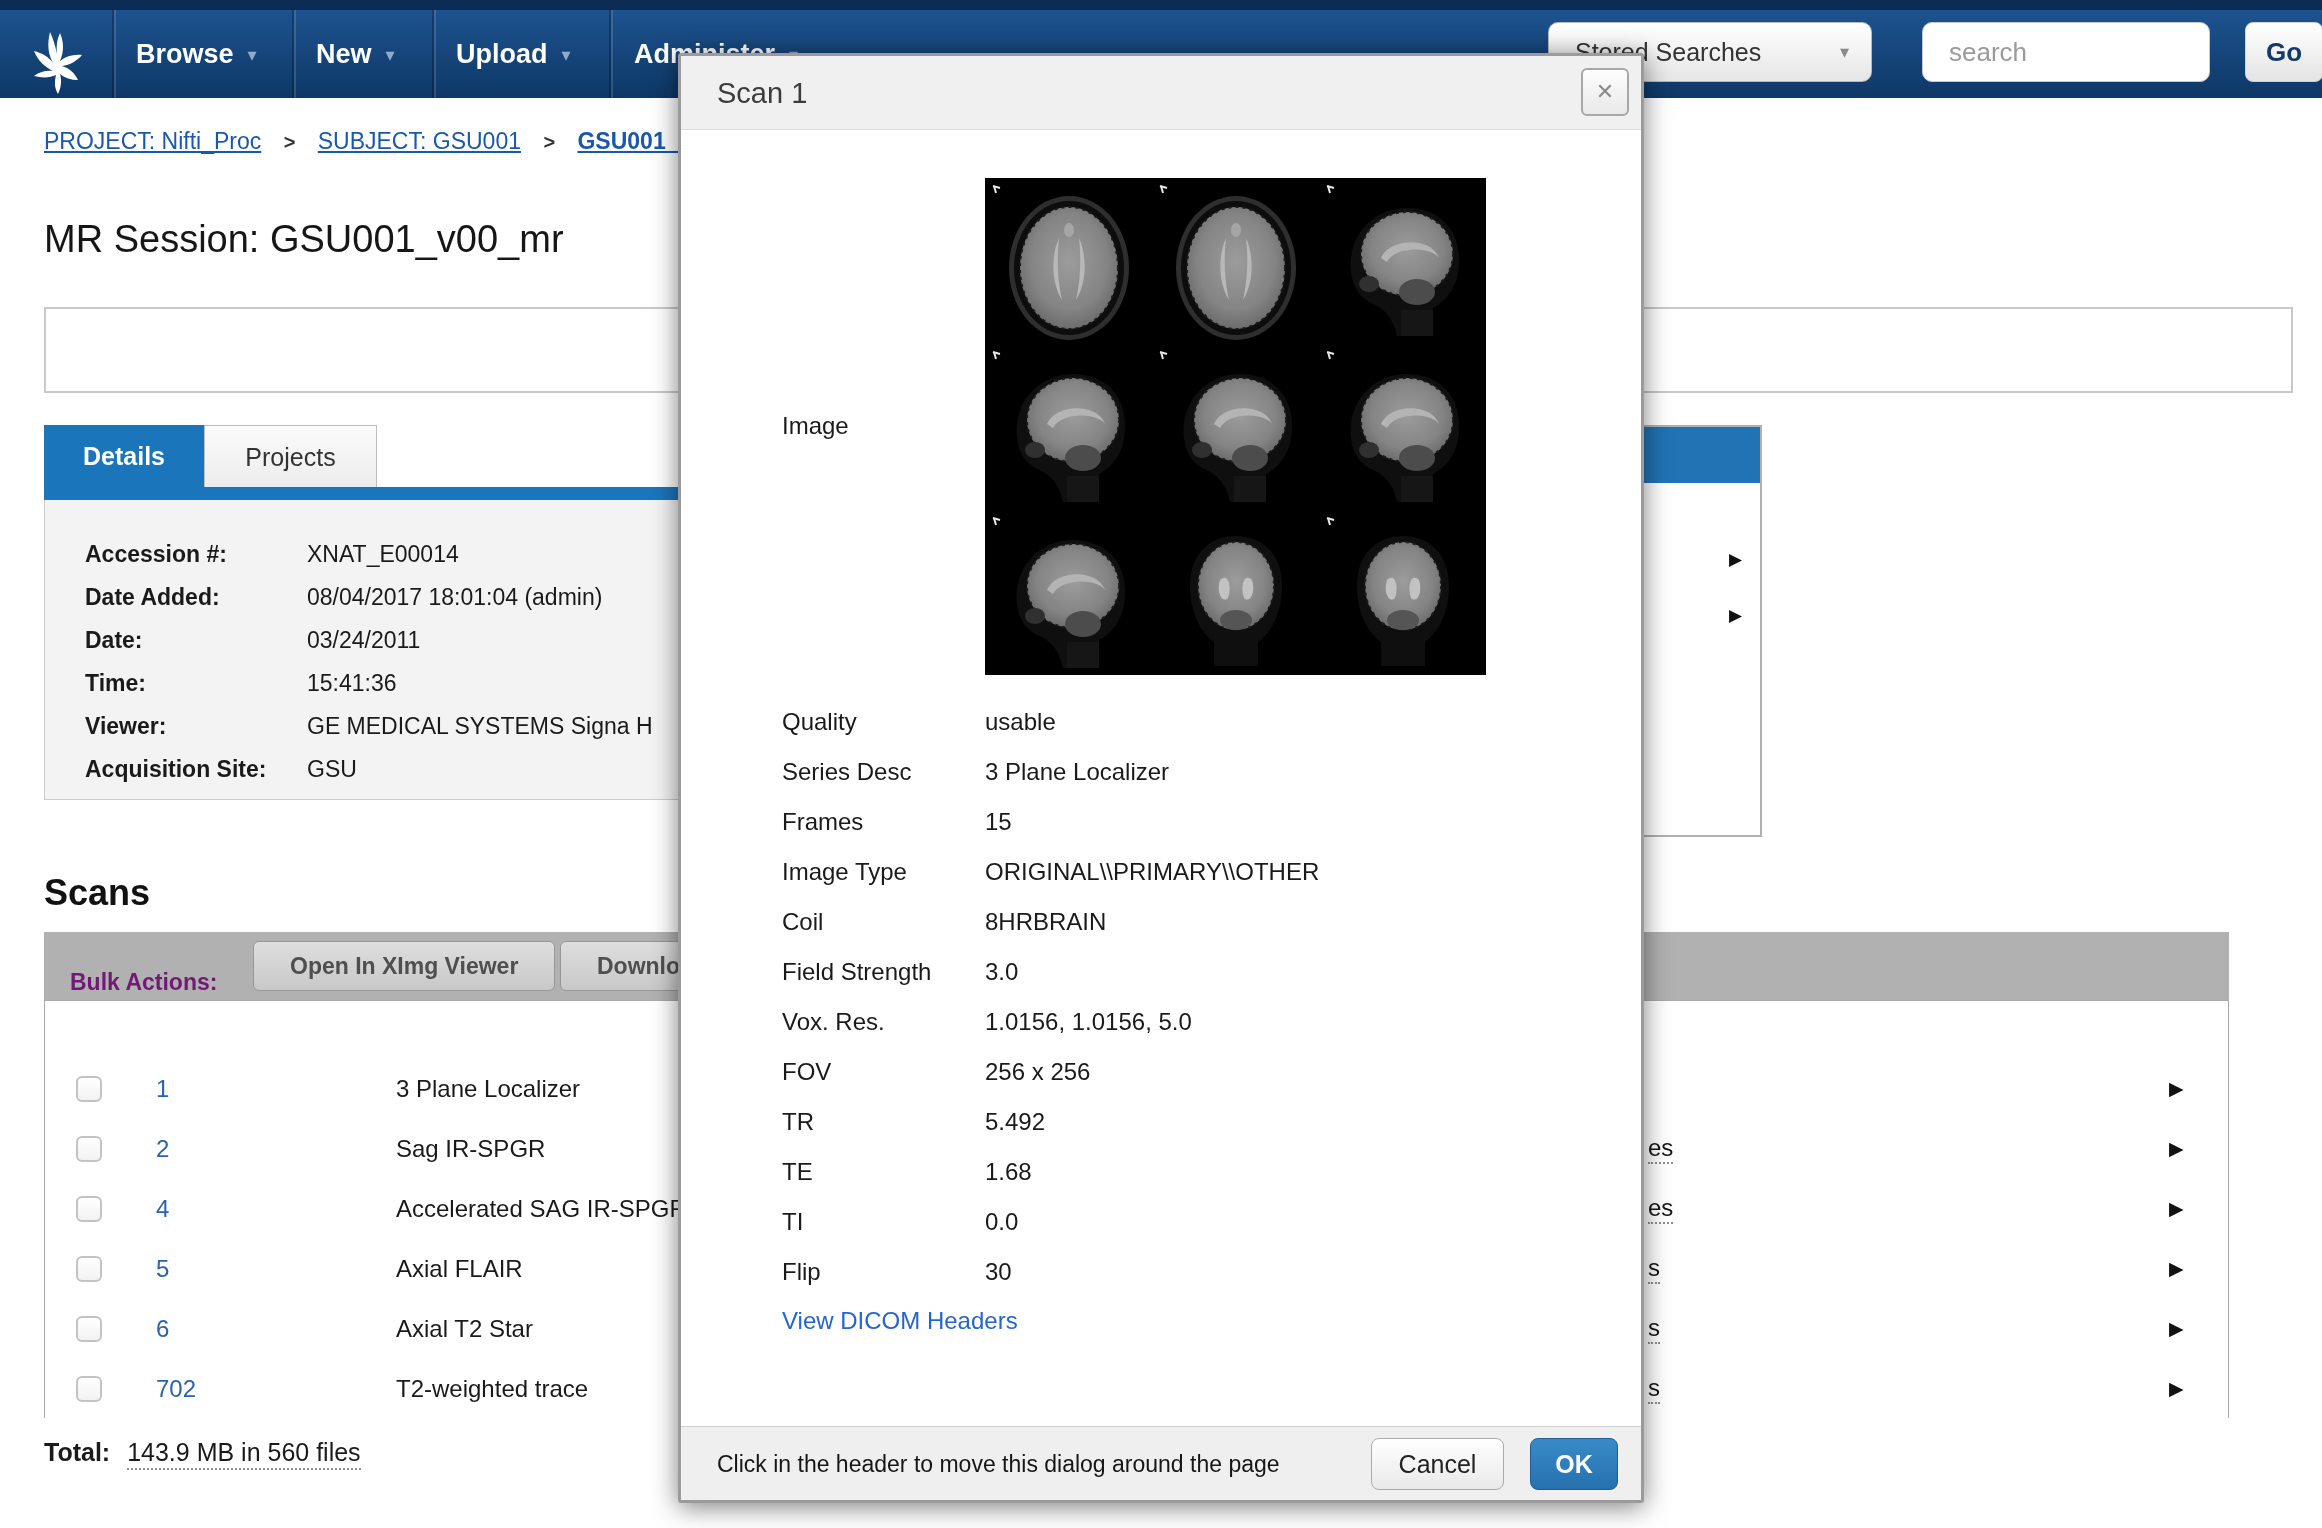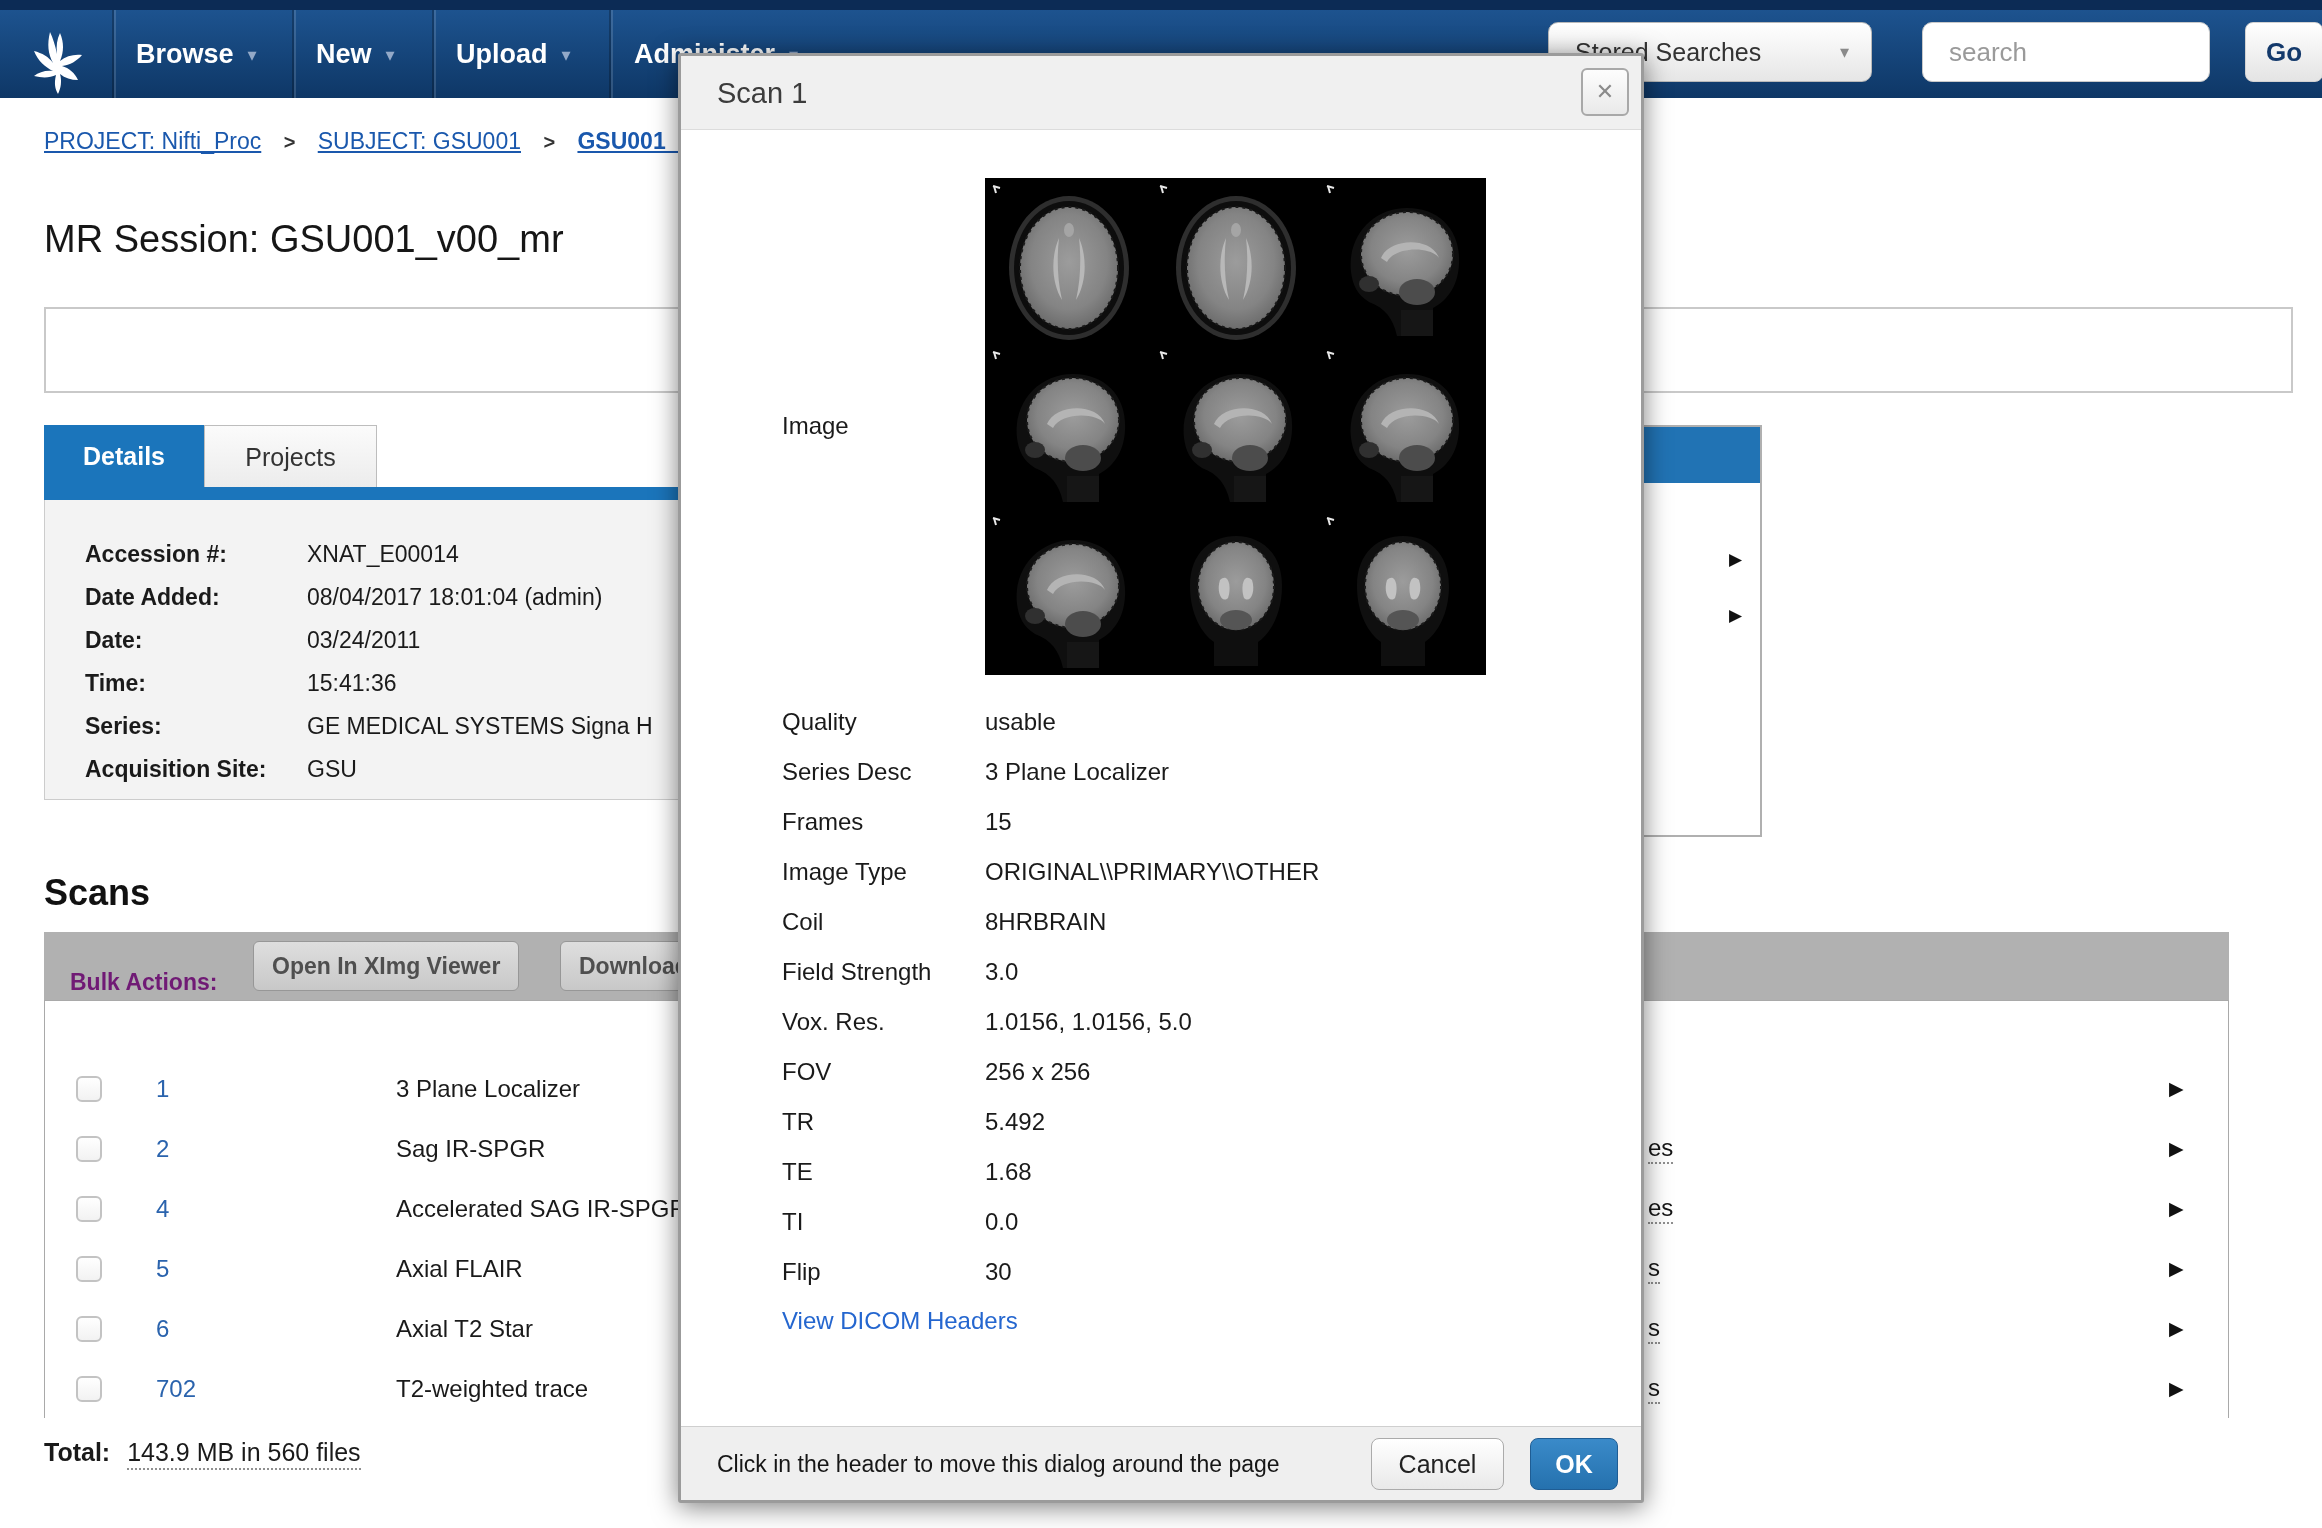--- a/index.html
+++ b/index.html
@@ -60,21 +60,21 @@
   .actions-box { position:absolute; left:1560px; top:425px; width:202px; height:412px;
                  background:#fff; border:2px solid #b0b0b0; }
   .actions-head { position:absolute; left:0; top:0; right:0; height:56px; background:#2173b4; }
   .actions-arrow { position:absolute; right:18px; font-size:17px; color:#111; cursor:pointer; }
 
   
   .scans-heading { position:absolute; left:44px; top:872px; font-size:36px; font-weight:bold; color:#111; }
   .bulk-bar { position:absolute; left:44px; top:932px; width:2185px; height:68px; background:#b1b1b1; }
   .bulk-label { position:absolute; left:26px; top:16px; height:68px; line-height:68px;
                 font-size:23px; font-weight:bold; color:#701a75; }
-  .bulk-btn { position:absolute; top:9px; height:50px; line-height:48px; padding:0 18px; border-radius:6px;
+  .bulk-btn { position:absolute; top:9px; height:50px; line-height:48px; padding:0 36px; border-radius:6px;
               background:linear-gradient(#dedede,#c8c8c8); border:1px solid #979797;
               font-size:23px; font-weight:bold; color:#4f4f4f; cursor:pointer; white-space:nowrap; }
   .scan-table { position:absolute; left:44px; top:1000px; width:2185px; height:418px;
                 background:#fff; border:1px solid #a9a9a9; }
   .thead { position:absolute; left:0; top:0; right:0; height:58px;
            background:linear-gradient(#fdfdfd,#e6e6e6); border-bottom:2px solid #999;
            font-size:24px; color:#222; line-height:56px; }
   .trow { position:absolute; left:0; right:0; height:60px; line-height:60px; font-size:24px; background:#fff; }
   .cb { position:absolute; left:31px; top:50%; margin-top:-13px; width:26px; height:26px;
         border:2px solid #c3c3c3; border-radius:6px; background:linear-gradient(#fff,#f2f2f2); cursor:pointer; }
@@ -154,21 +154,21 @@
 
   <div class="tab tab-details">Details</div>
   <div class="tab tab-projects">Projects</div>
   <div class="tab-underline"></div>
 
   <div class="details-panel">
     <div class="drow" style="top:38px"><span class="dl">Accession #:</span><span>XNAT_E00014</span></div>
     <div class="drow" style="top:81px"><span class="dl">Date Added:</span><span>08/04/2017 18:01:04 (admin)</span></div>
     <div class="drow" style="top:124px"><span class="dl">Date:</span><span>03/24/2011</span></div>
     <div class="drow" style="top:167px"><span class="dl">Time:</span><span>15:41:36</span></div>
-    <div class="drow" style="top:210px"><span class="dl">Series:</span><span>GE MEDICAL SYSTEMS Signa H</span></div>
+    <div class="drow" style="top:210px"><span class="dl">Viewer:</span><span>GE MEDICAL SYSTEMS Signa H</span></div>
     <div class="drow" style="top:253px"><span class="dl">Acquisition Site:</span><span>GSU</span></div>
   </div>
 
   <div class="actions-box">
     <div class="actions-head"></div>
     <div class="actions-arrow" style="top:122px">▶</div>
     <div class="actions-arrow" style="top:178px">▶</div>
   </div>
 
   <div class="scans-heading">Scans</div>

